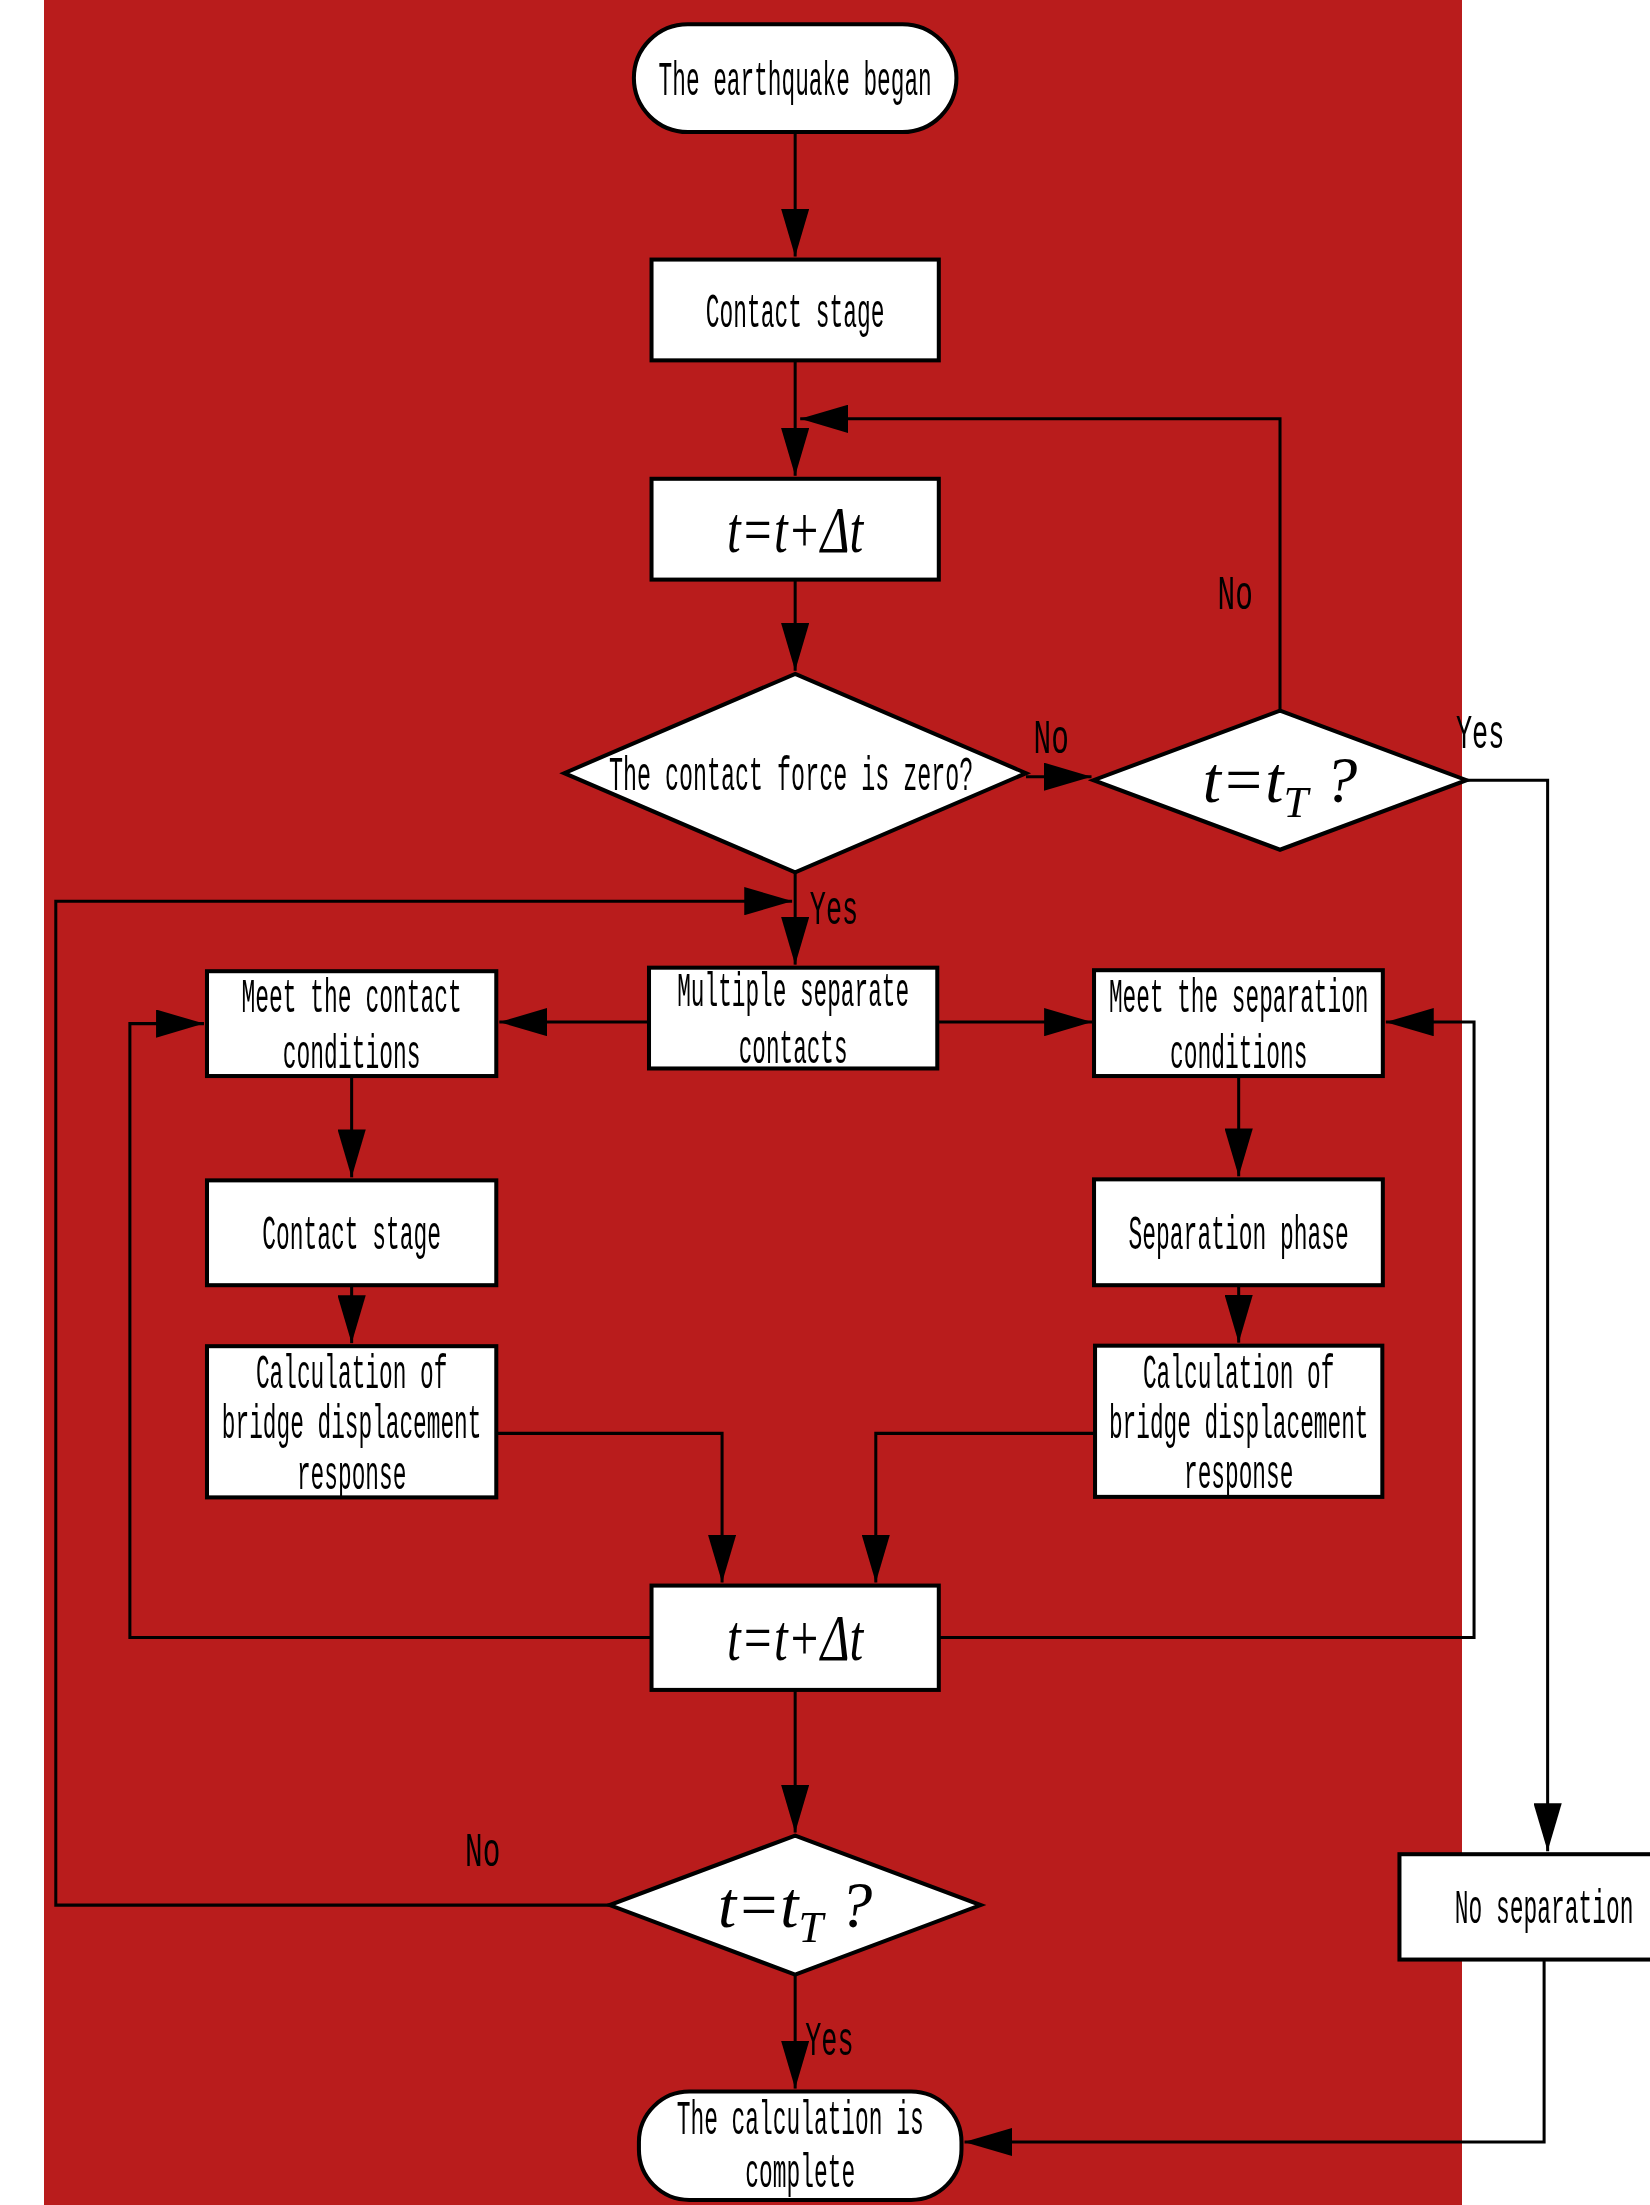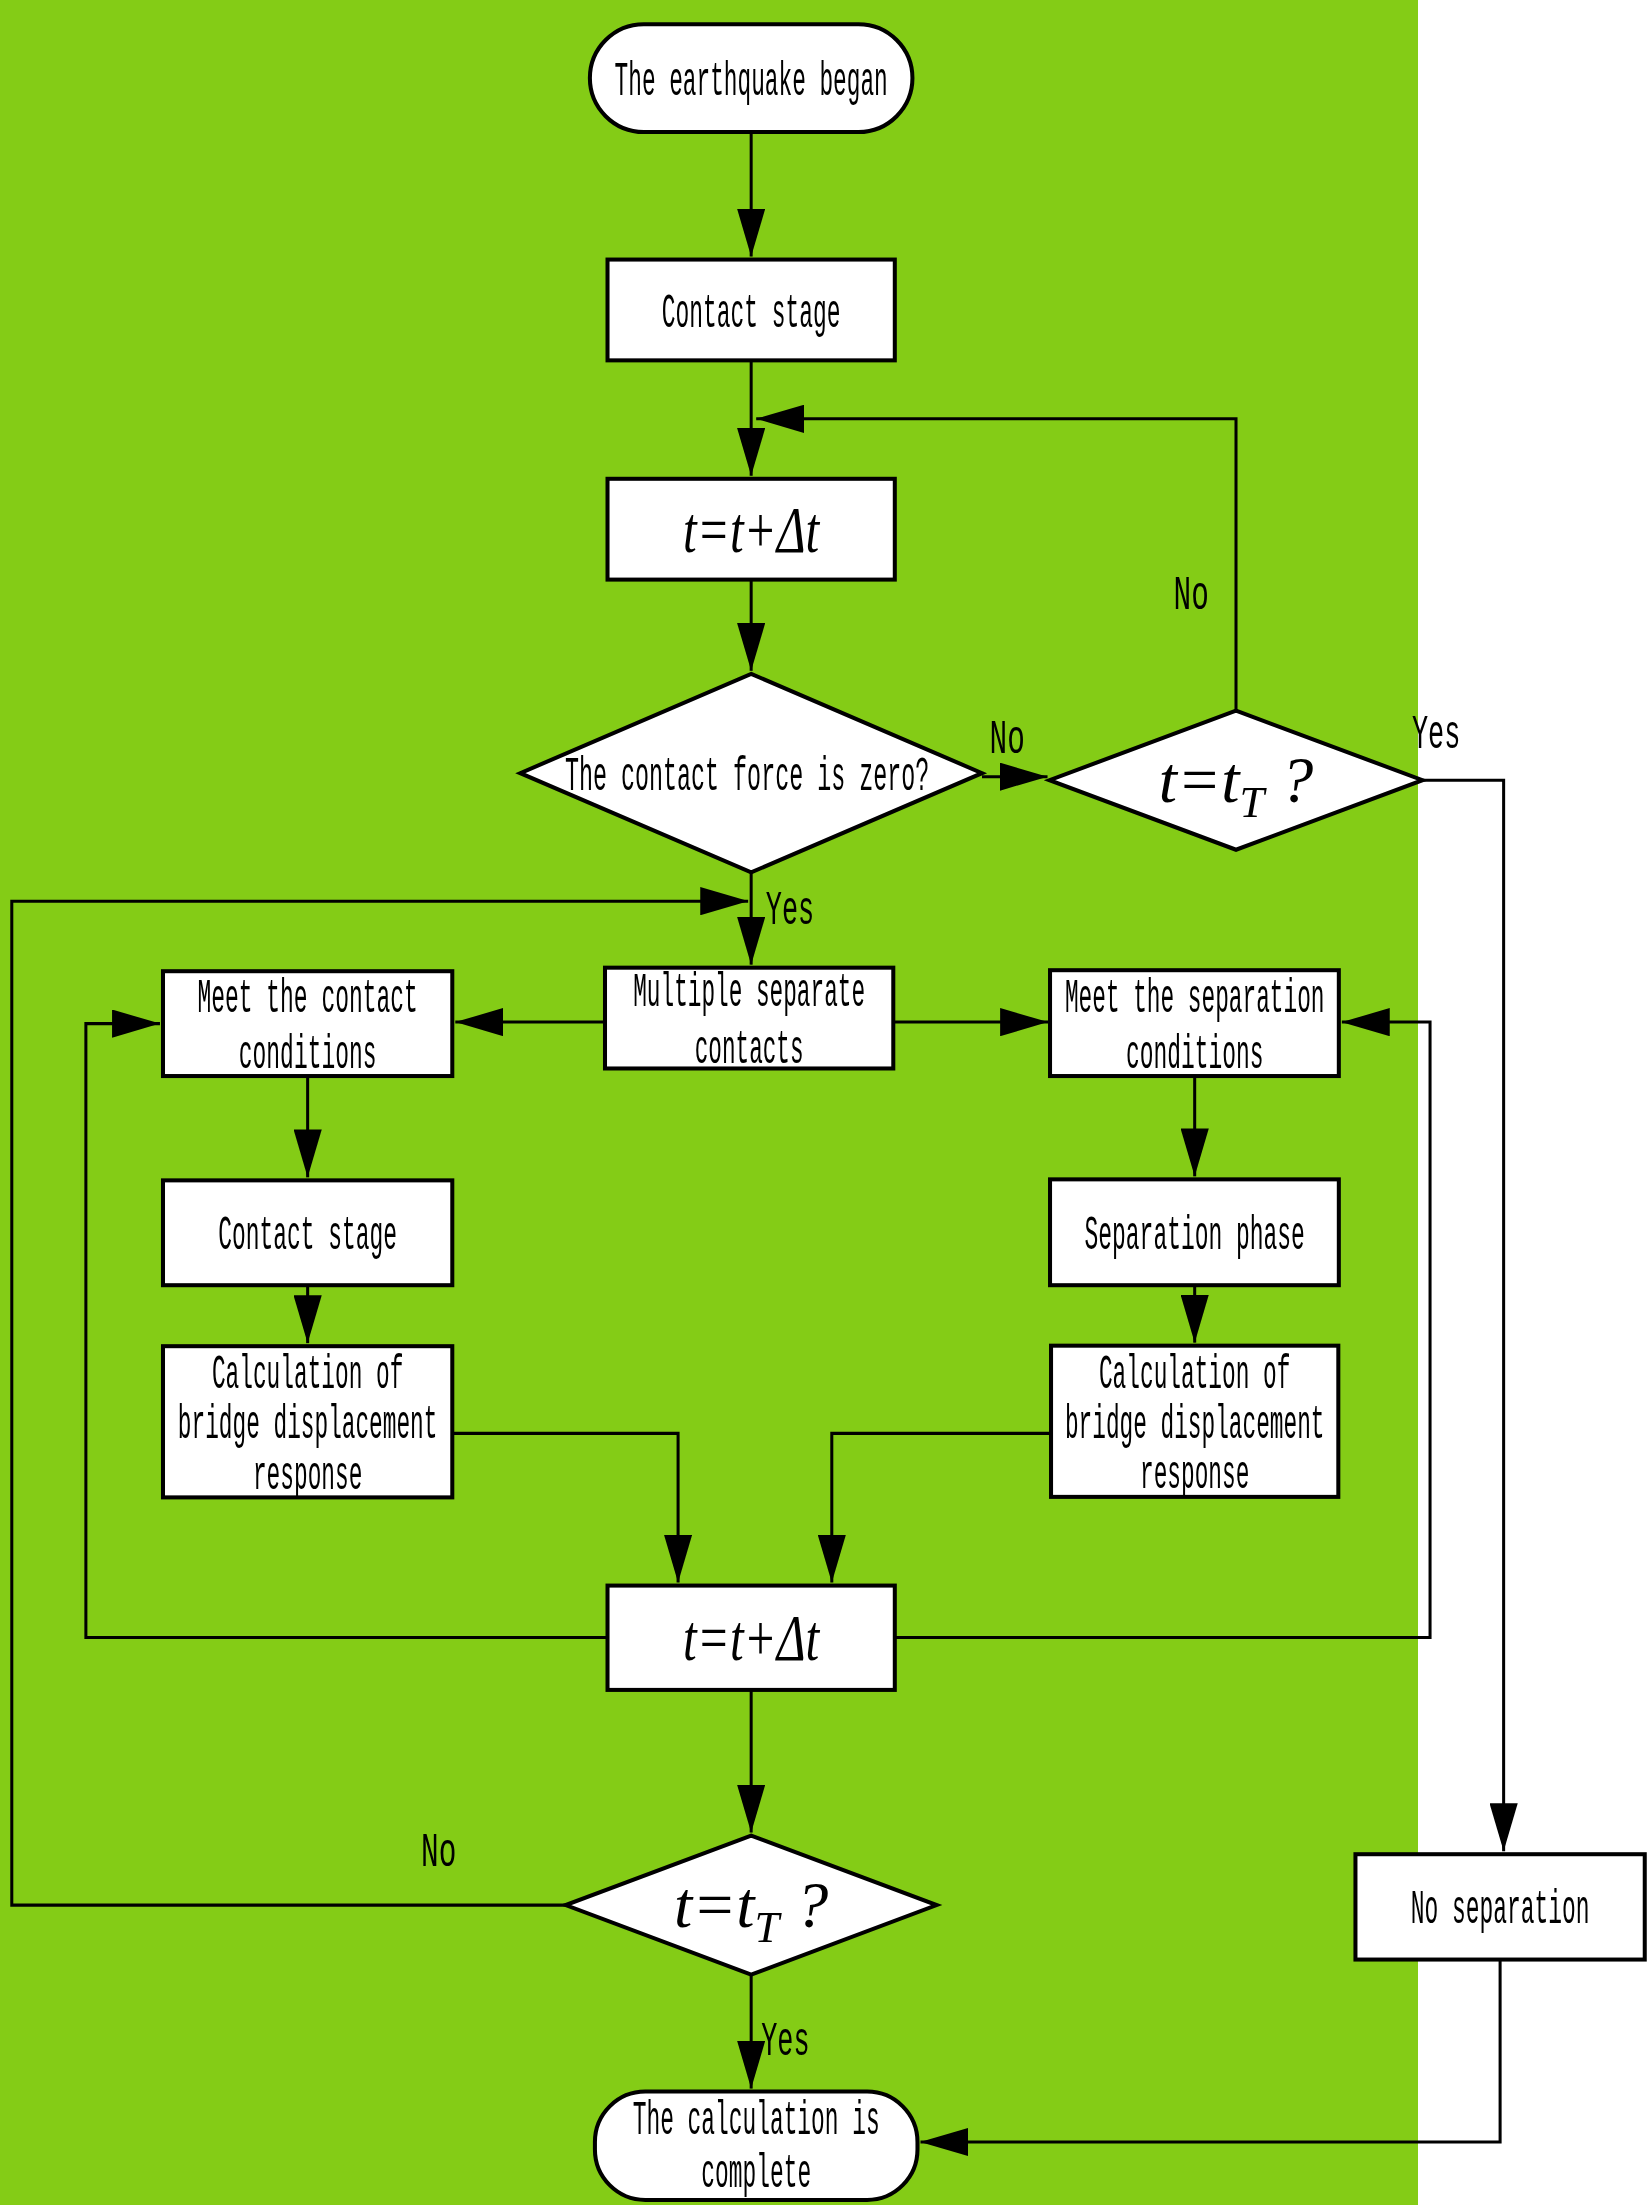--- a/index.html
+++ b/index.html
@@ -1,16 +1,16 @@
 <!DOCTYPE html>
 <html style="font-size:8px"><head>
 <meta charset="utf-8">
 <style>
   html,body{margin:0;padding:0;background:#ffffff;}
-  .canvas-wrap{width:1418px;height:2205px;background:#84cc16;}
+  .canvas-wrap{width:1418px;height:2205px;background:#b91c1c;margin-left:44px;}
   svg{display:block;}
   .shape{fill:#ffffff;stroke:#000000;stroke-width:8px;}
   .edge{fill:none;stroke:#000000;stroke-width:6px;}
   .txt{font-family:"Liberation Mono","DejaVu Sans Mono",monospace;
        font-size:96px;fill:#000000;text-anchor:middle;}
   .formula{font-family:"Liberation Serif","DejaVu Serif",serif;
        font-style:italic;font-size:130px;fill:#000000;text-anchor:middle;}
   .formula .sub{font-size:88px;}
 </style>
 </head>

